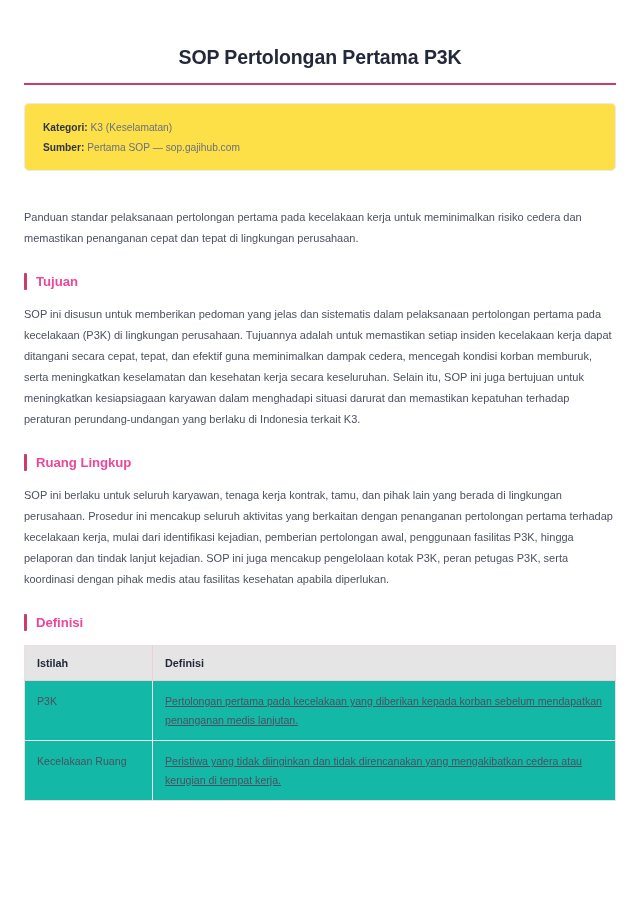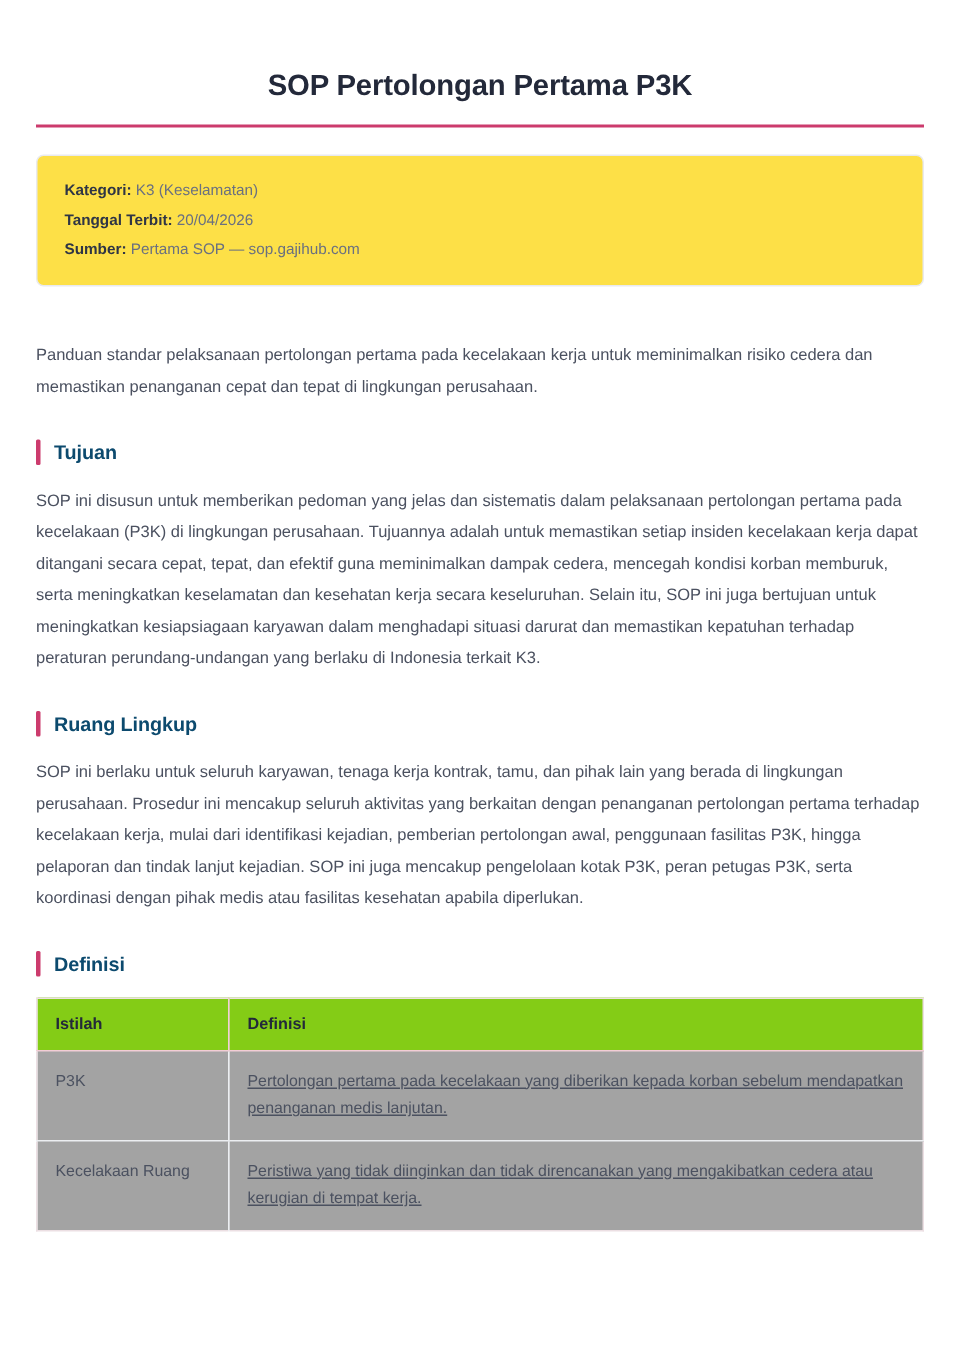--- a/index.html
+++ b/index.html
@@ -83,78 +83,74 @@
   .accent-bar {
     width: 3px;
     height: 17px;
     background: #cc3b6d;
     border-radius: 1px;
     flex: 0 0 auto;
   }
   .section-title {
     font-size: 13.2px;
     font-weight: bold;
-    color: #0c4a6e;
+    color: #ec4899;
     letter-spacing: -0.05px;
   }
   .section-body {
     font-size: 11px;
     line-height: 21px;
     color: #4b5160;
     margin: 0;
   }
 
   
   .def-table {
     width: 100%;
     border-collapse: collapse;
     table-layout: fixed;
     font-size: 10.6px;
     border: 1px solid #ecdfe3;
   }
   .def-table th {
-    background: #84cc16;
+    background: #e5e5e5;
     color: #23293a;
     font-weight: bold;
     text-align: left;
     padding: 11px 12px;
     font-size: 10.8px;
     border-right: 1px solid #f2cdd6;
     border-bottom: 1px solid #f2cdd6;
   }
   .def-table th:last-child { border-right: none; }
   .def-table td {
     padding: 11px 12px;
     vertical-align: top;
     color: #4b5160;
     line-height: 18.5px;
     border-right: 1px solid #eceef1;
     border-bottom: 1px solid #eceef1;
-    background: #a3a3a3;
+    background: #14b8a6;
   }
   .def-table td:last-child { border-right: none; text-decoration: underline; }
   .def-table tr:last-child td { border-bottom: none; }
   .col-term { width: 103px; }
 </style>
 </head>
 <body>
 
 <div class="page">
 
   <h1 class="doc-title">SOP Pertolongan Pertama P3K</h1>
   <div class="title-rule"></div>
 
   <div class="meta-box">
     <div class="meta-row">
       <span class="meta-label">Kategori:</span>
       <span>K3 (Keselamatan)</span>
-    </div>
-    <div class="meta-row">
-      <span class="meta-label">Tanggal Terbit:</span>
-      <span>20/04/2026</span>
     </div>
     <div class="meta-row">
       <span class="meta-label">Sumber:</span>
       <span>Pertama SOP — sop.gajihub.com</span>
     </div>
   </div>
 
   <p class="lead">Panduan standar pelaksanaan pertolongan pertama pada kecelakaan kerja untuk meminimalkan risiko cedera dan memastikan penanganan cepat dan tepat di lingkungan perusahaan.</p>
 
   <div class="section">

